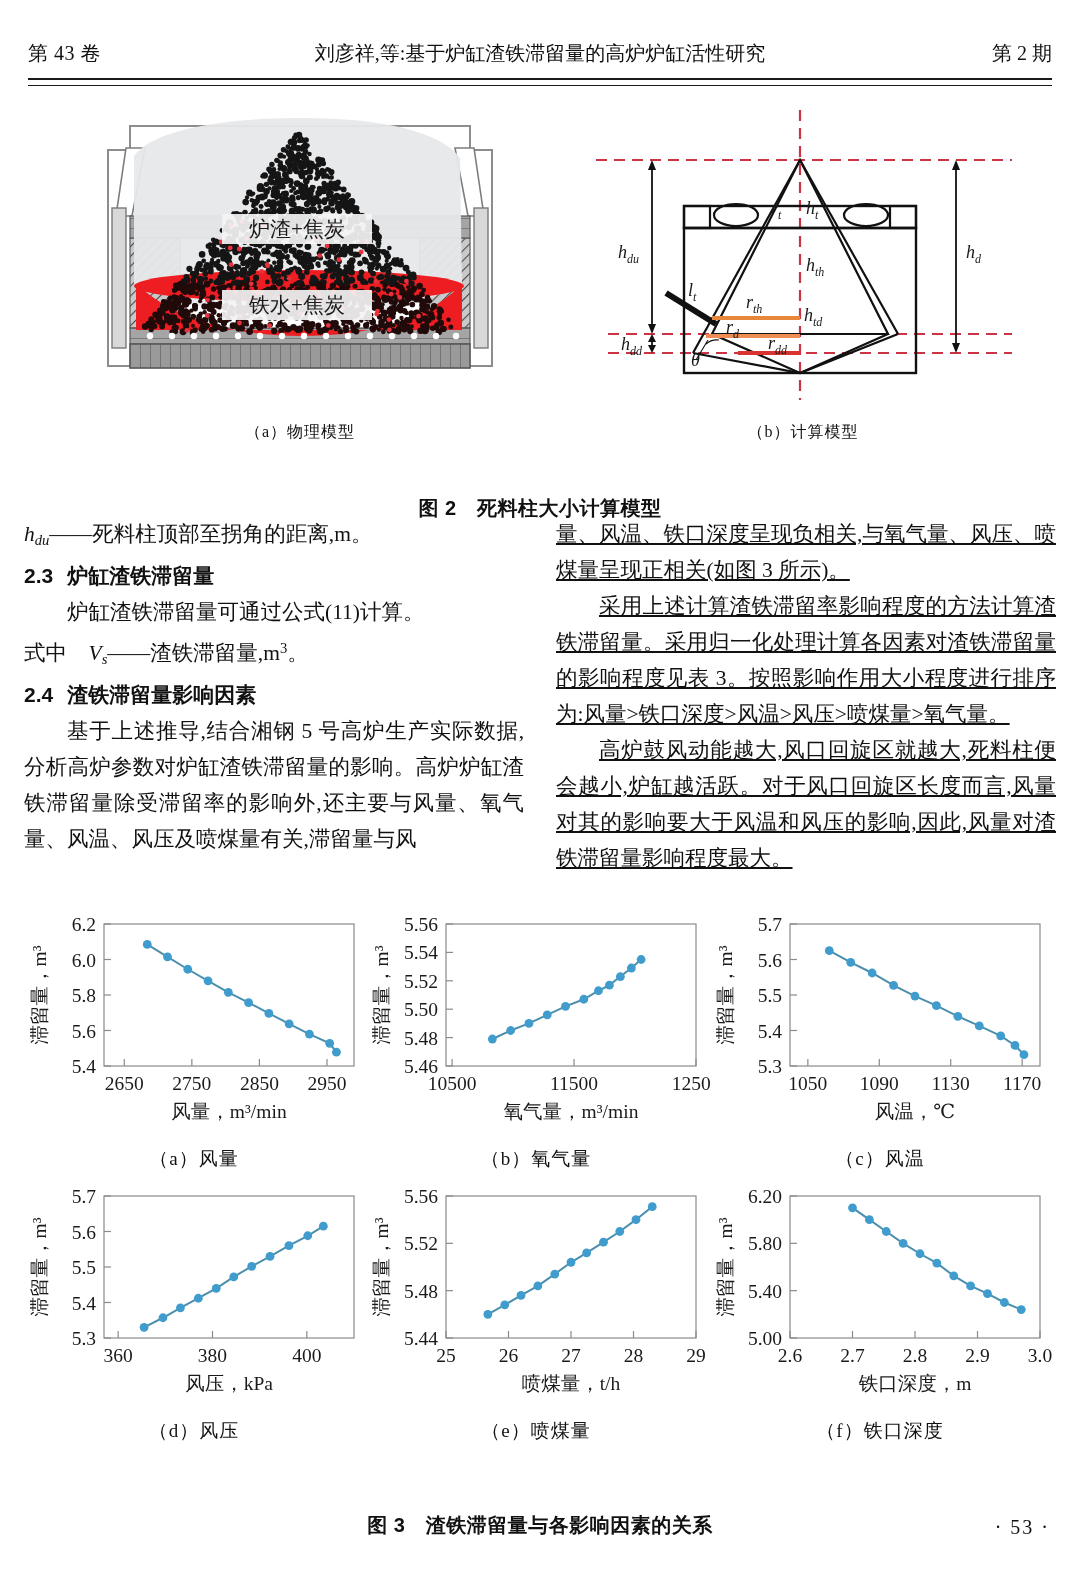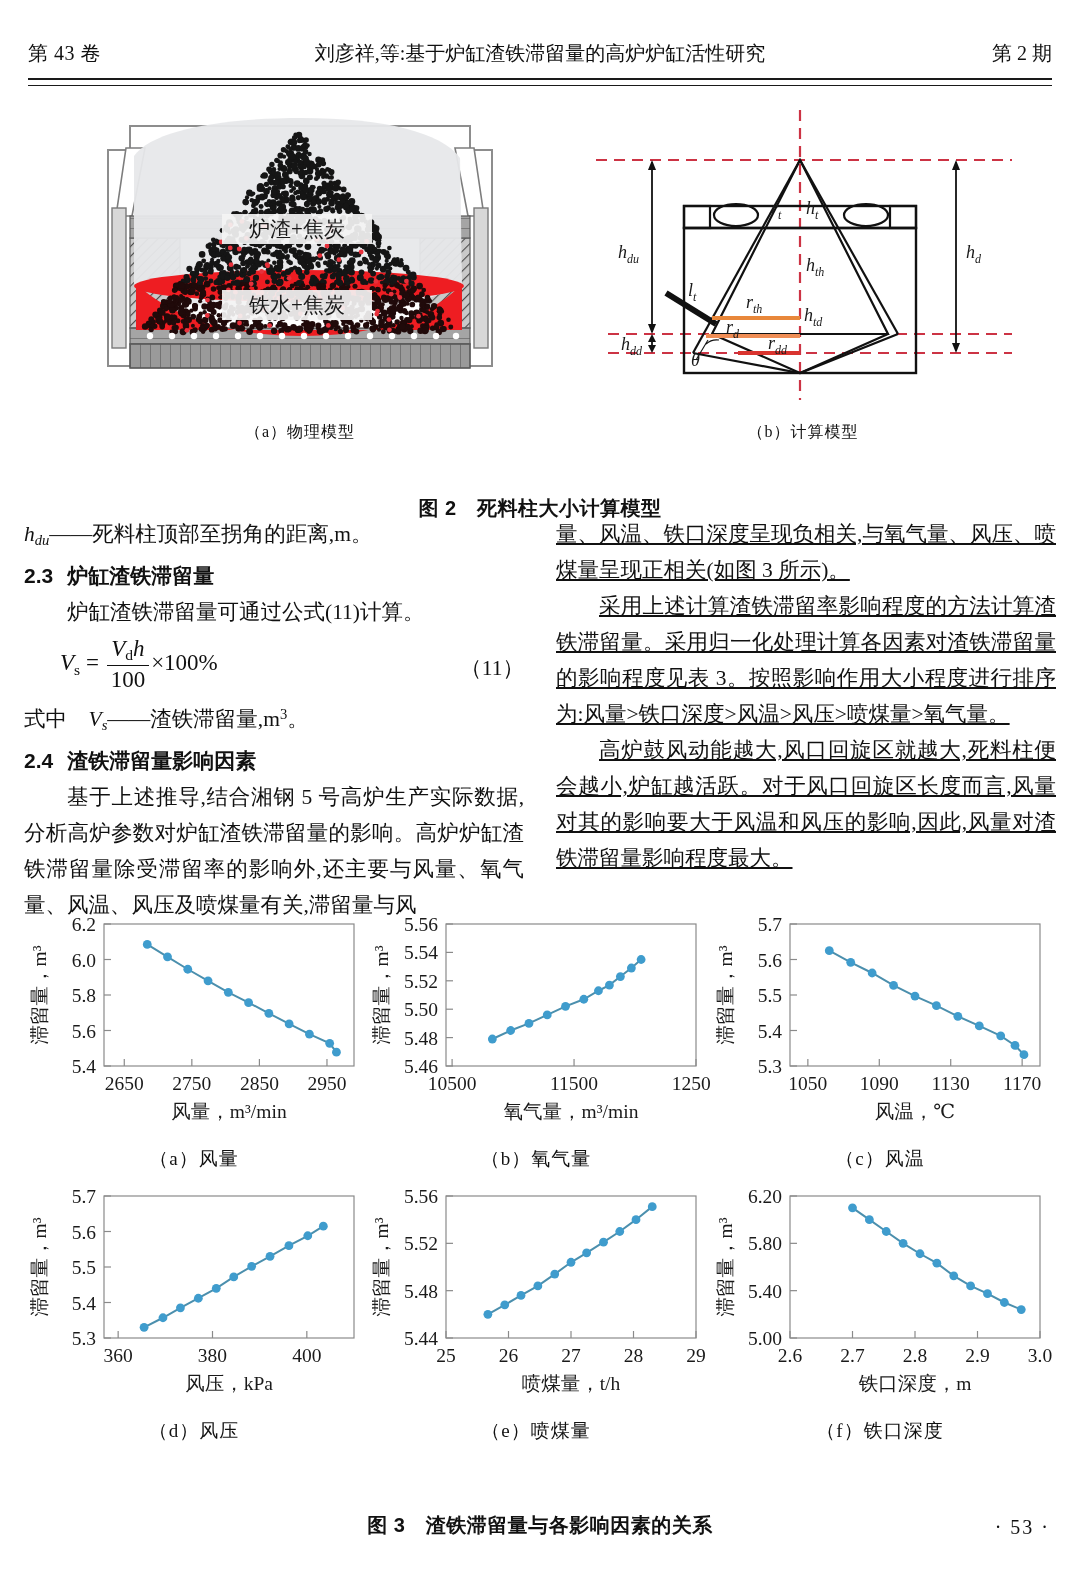--- a/index.html
+++ b/index.html
@@ -2050,31 +2050,20 @@
     <p class="varline">
       <span class="it">h</span><sub class="it">du</sub><span>——死料柱顶部至拐角的距离,m。</span>
     </p>
 
     <p class="sec-head">
       <span class="num">2.3</span><span>炉缸渣铁滞留量</span>
     </p>
 
     <p class="indent">炉缸渣铁滞留量可通过公式(11)计算。</p>
 
-    <div class="formula-row">
-      <span class="formula">
-        <span class="it">V</span><sub>s</sub>
-        <span>=</span>
-        <span class="frac">
-          <span class="num"><span class="it">V</span><sub>d</sub><span class="it">h</span></span>
-          <span class="den">100</span>
-        </span><span>×100%</span>
-      </span>
-      <span class="eqno">（11）</span>
-    </div>
 
     <p>
       <span>式中　</span><span class="it">V</span><sub class="it">s</sub><span>——渣铁滞留量,m</span><sup>3</sup><span>。</span>
     </p>
 
     <p class="sec-head">
       <span class="num">2.4</span><span>渣铁滞留量影响因素</span>
     </p>
 
     <p class="indent">基于上述推导,结合湘钢 5 号高炉生产实际数据,分析高炉参数对炉缸渣铁滞留量的影响。高炉炉缸渣铁滞留量除受滞留率的影响外,还主要与风量、氧气量、风温、风压及喷煤量有关,滞留量与风</p>

